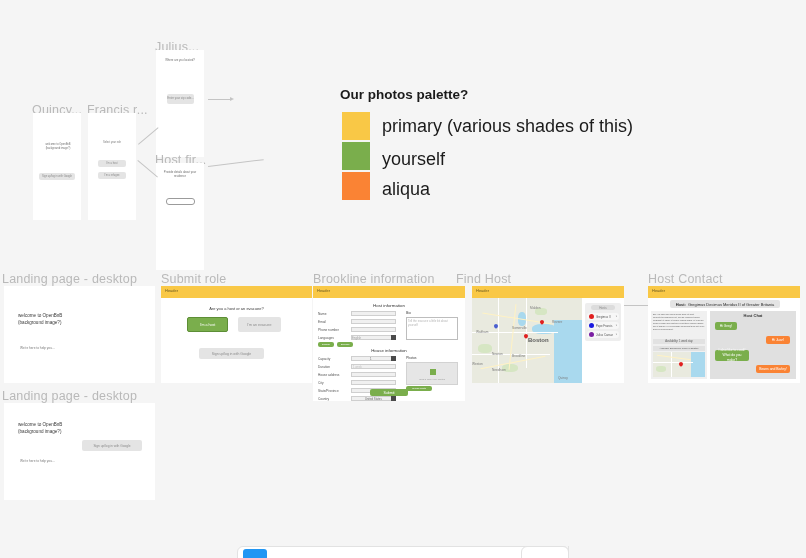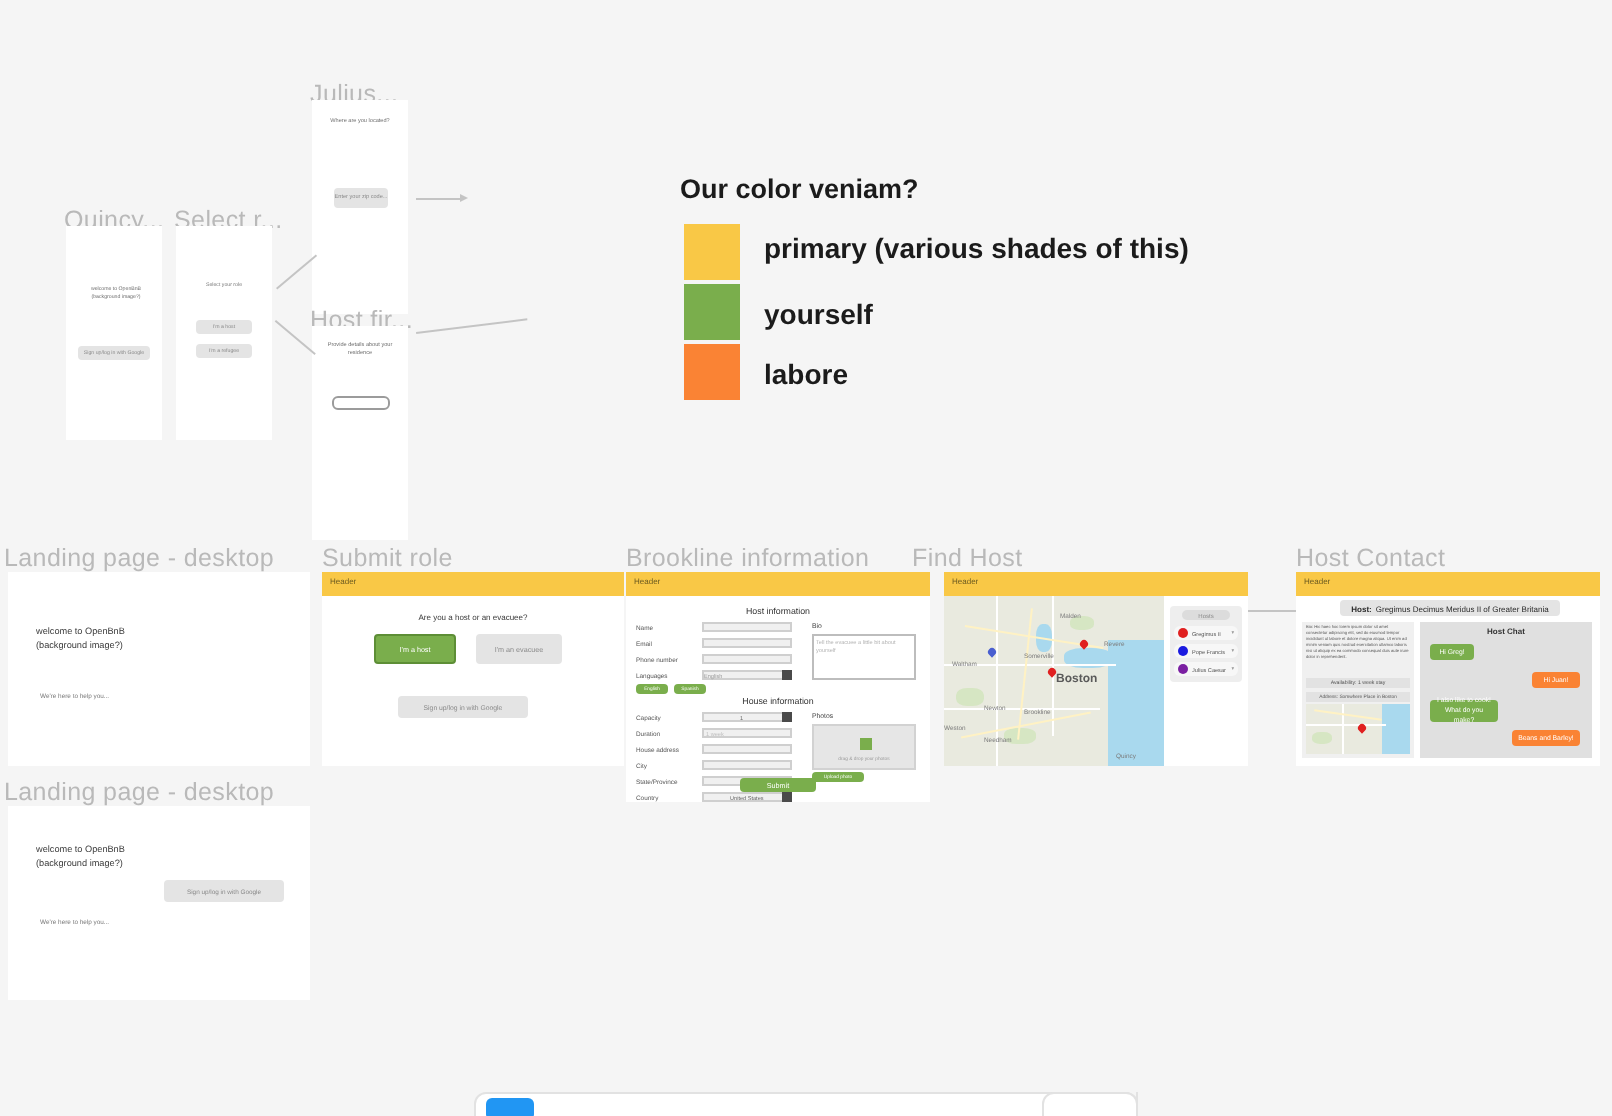--- a/index.html
+++ b/index.html
@@ -25,21 +25,21 @@
   .fld{position:absolute;box-sizing:border-box;background:#f0f0f0;border:.5px solid #cfcfcf;}
   .fld-w{background:#fff;}
   .lbl{position:absolute;font-size:3.2px;color:#555;white-space:nowrap;}
   .connector{position:absolute;background:#c4c4c4;transform-origin:0 0;height:1px;}
   .arrowhead{position:absolute;width:0;height:0;border-left:4px solid #c4c4c4;
              border-top:2.5px solid transparent;border-bottom:2.5px solid transparent;}
 
   
   .palette-title{position:absolute;left:340px;top:87px;font-size:13.5px;font-weight:bold;color:#1b1b1b;}
   .sw{position:absolute;width:28px;height:28px;}
-  .sw-lbl{position:absolute;font-size:14px;font-weight:bold;color:#1b1b1b;}
+  .sw-lbl{position:absolute;font-size:18px;font-weight:normal;color:#1b1b1b;}
 
   
   .map{position:absolute;background:#e9eadf;overflow:hidden;}
   .water{position:absolute;background:#a9d9ee;}
   .road{position:absolute;background:#ffffff;}
   .road-y{position:absolute;background:#fff2c4;}
   .green-patch{position:absolute;background:#d6e6c3;border-radius:40%;}
   .pin{position:absolute;width:4px;height:4px;border-radius:50% 50% 50% 0;transform:rotate(-45deg);}
   .maplabel{position:absolute;font-size:3.2px;color:#7c7c7c;white-space:nowrap;}
   .citylabel{position:absolute;font-size:6px;color:#5a5a5a;font-weight:bold;white-space:nowrap;}
@@ -60,21 +60,21 @@
 <body>
 
 <div class="canvas">
 
   <div class="frame-title" style="left:32px;top:103px;">Quincy...</div>
   <div class="frame" style="left:33px;top:113px;width:48px;height:107px;">
     <div class="txt" style="left:8px;top:30px;width:34px;font-size:2.6px;line-height:1.5;text-align:center;color:#6f6f6f;">welcome to OpenBnB (background image?)</div>
     <div class="btn btn-grey" style="left:6px;top:60px;width:36px;height:7px;font-size:2.6px;">Sign up/log in with Google</div>
   </div>
 
-  <div class="frame-title" style="left:87px;top:103px;">Select r...</div>
+  <div class="frame-title" style="left:87px;top:103px;">Francis r...</div>
   <div class="frame" style="left:88px;top:113px;width:48px;height:107px;">
     <div class="txt" style="left:6px;top:28px;width:36px;font-size:2.6px;text-align:center;color:#7a7a7a;">Select your role</div>
     <div class="btn btn-grey" style="left:10px;top:47px;width:28px;height:7px;font-size:2.6px;">I'm a host</div>
     <div class="btn btn-grey" style="left:10px;top:59px;width:28px;height:7px;font-size:2.6px;">I'm a refugee</div>
   </div>
 
   <div class="frame-title" style="left:155px;top:40px;">Julius...</div>
   <div class="frame" style="left:156px;top:50px;width:48px;height:107px;">
     <div class="txt" style="left:7px;top:8px;width:34px;font-size:2.8px;line-height:1.5;text-align:center;color:#6f6f6f;">Where are you located?</div>
     <div class="btn btn-grey" style="left:11px;top:44px;width:27px;height:10px;font-size:2.8px;line-height:1.3;flex-direction:column;">Enter your zip code...</div>
@@ -85,27 +85,27 @@
     <div class="txt" style="left:6px;top:7px;width:36px;font-size:2.8px;line-height:1.5;text-align:center;color:#6f6f6f;">Provide details about your residence</div>
     <div class="fld fld-w" style="left:10px;top:35px;width:29px;height:7px;border-radius:3px;border-color:#9b9b9b;"></div>
   </div>
 
   <div class="connector" style="left:138px;top:144px;width:26px;transform:rotate(-40deg);"></div>
   <div class="connector" style="left:138px;top:160px;width:26px;transform:rotate(40deg);"></div>
   <div class="connector" style="left:208px;top:99px;width:24px;"></div>
   <div class="arrowhead" style="left:230px;top:96.5px;"></div>
   <div class="connector" style="left:208px;top:166px;width:56px;transform:rotate(-7deg);"></div>
 
-  <div class="palette-title">Our color veniam?</div>
+  <div class="palette-title">Our photos palette?</div>
   <div class="sw" style="left:342px;top:112px;background:#F9C846;"></div>
   <div class="sw-lbl" style="left:382px;top:116px;">primary (various shades of this)</div>
   <div class="sw" style="left:342px;top:142px;background:#7AAE4C;"></div>
   <div class="sw-lbl" style="left:382px;top:149px;">yourself</div>
   <div class="sw" style="left:342px;top:172px;background:#FA8334;"></div>
-  <div class="sw-lbl" style="left:382px;top:179px;">labore</div>
+  <div class="sw-lbl" style="left:382px;top:179px;">aliqua</div>
 
   <div class="frame-title" style="left:2px;top:272px;">Landing page - desktop</div>
   <div class="frame" style="left:4px;top:286px;width:151px;height:97px;">
     <div class="txt" style="left:14px;top:27px;width:70px;font-size:4.6px;line-height:1.5;color:#3a3a3a;">welcome to OpenBnB (background image?)</div>
     <div class="txt" style="left:16px;top:60px;font-size:3.2px;color:#7a7a7a;">We're here to help you...</div>
   </div>
 
   <div class="frame-title" style="left:161px;top:272px;">Submit role</div>
   <div class="frame" style="left:161px;top:286px;width:151px;height:97px;">
     <div class="hdr" style="height:12px;">

